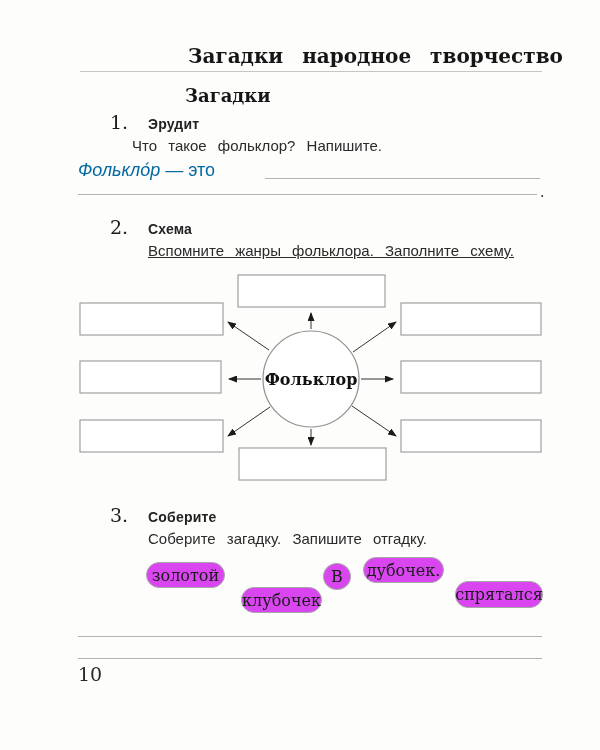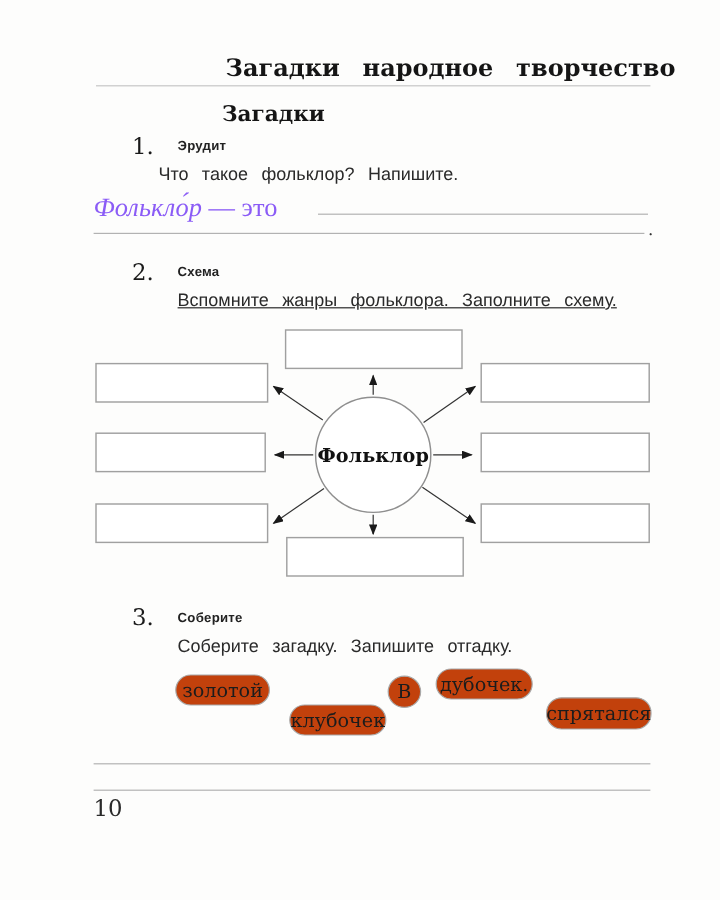--- a/index.html
+++ b/index.html
@@ -20,39 +20,39 @@
   .header-rule{height:1px;background:#c6c6c6;}
   .section-heading{
     font-family:"DejaVu Serif",serif;
     font-weight:bold;font-size:18px;color:#151515;
   }
   .task-number{
     font-family:"DejaVu Serif",serif;
     font-size:19px;color:#1a1a1a;
   }
   .task-title{
-    font-weight:bold;font-size:11px;color:#222;
+    font-weight:bold;font-size:14px;color:#222;
     letter-spacing:.2px;
   }
   .task-instruction{
     font-size:15px;color:#2a2a2a;
     word-spacing:7px;white-space:nowrap;
   }
   .definition{
-    font-family:Liberation Serif, serif;
-    font-size:22px;color:#8b5cf6;white-space:nowrap;
+    font-family:Liberation Sans, sans-serif;
+    font-size:18px;color:#0369a1;white-space:nowrap;
   }
   .definition .term{font-style:italic;}
   .write-line{border-bottom:1px solid #b2b2b2;height:1px;}
   .line-period{
     font-family:"DejaVu Serif",serif;font-size:14px;color:#333;
   }
   .bubble{
     border:1px solid #a8a8a8;border-radius:13px;
-    background:#c2410c;
+    background:#d946ef;
     display:flex;align-items:center;justify-content:center;
     font-family:"DejaVu Serif",serif;
     font-size:16px;color:#1c1c1c;white-space:nowrap;
   }
   .bubble.round{border-radius:50%;}
   .page-number{
     font-family:"DejaVu Serif",serif;font-size:19px;color:#2a2a2a;
   }
   svg text.center-label{
     font-family:"DejaVu Serif",serif;

